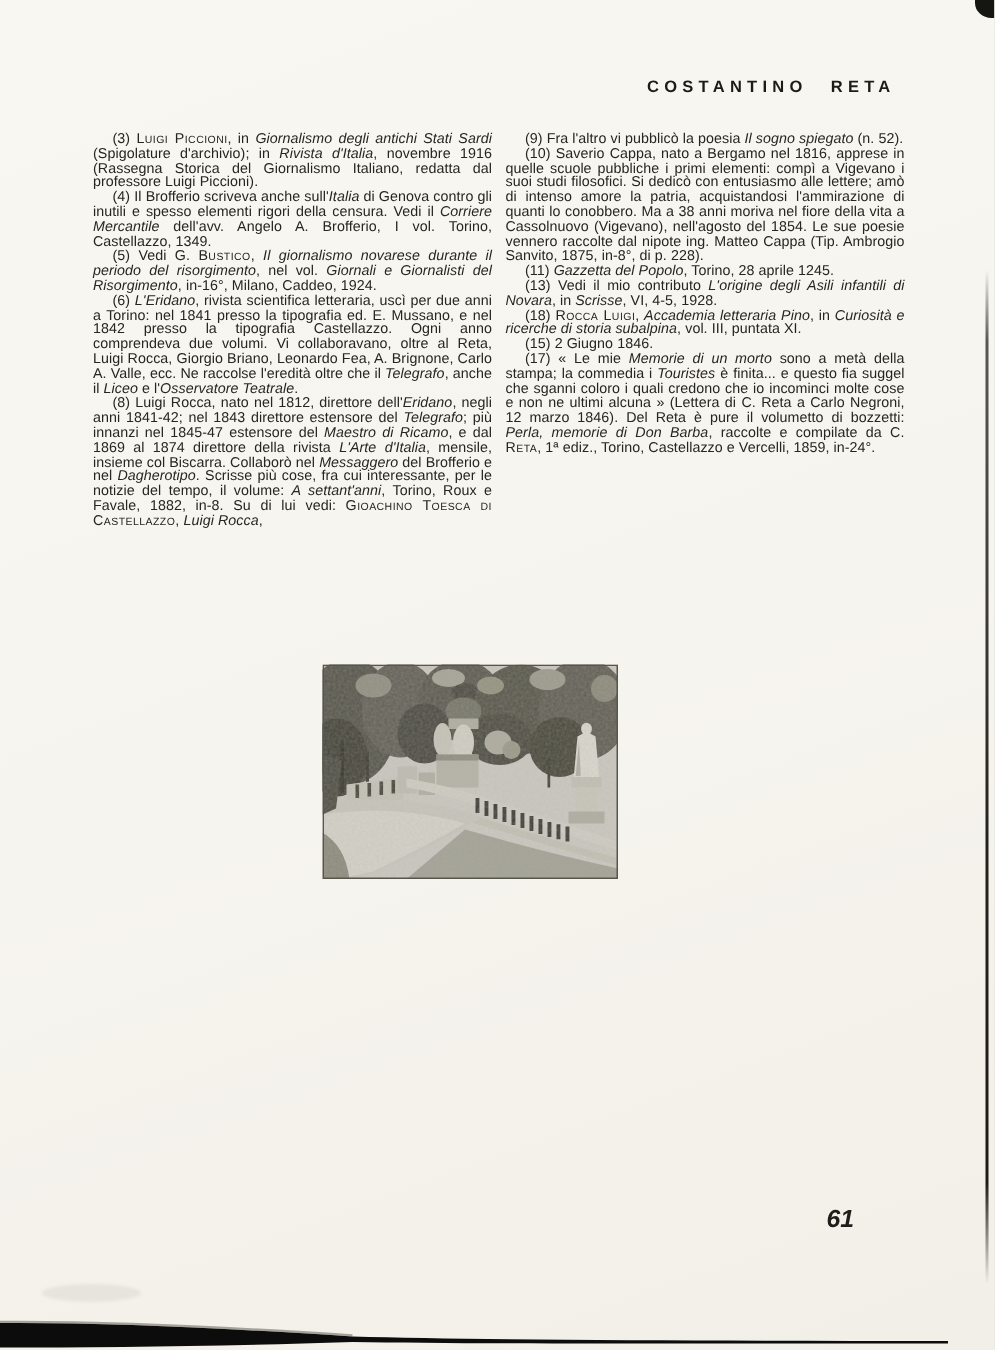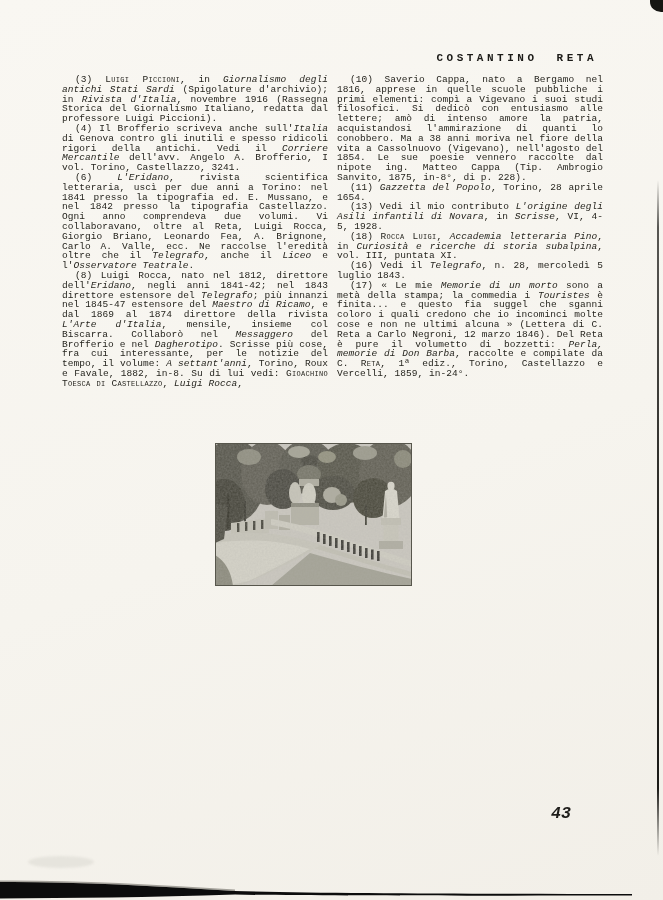--- a/index.html
+++ b/index.html
@@ -1,28 +1,28 @@
 <!DOCTYPE html>
 <html lang="it"><head>
 <meta charset="utf-8">
 <style>
   html,body{margin:0;padding:0;}
   body{width:663px;height:900px;overflow:hidden;background:#e9e7e1;}
   .page{
     position:relative;width:663px;height:900px;overflow:hidden;
     background:linear-gradient(160deg,#f9f7f2 0%,#f6f4ee 55%,#f2efe8 100%);
-    font-family:Liberation Mono, monospace;color:#232220;
+    font-family:Liberation Sans, sans-serif;color:#232220;
   }
   .running-header{
     position:absolute;top:52px;right:66px;
     font-size:11px;font-weight:bold;letter-spacing:3.5px;word-spacing:9px;
     color:#1c1b18;white-space:nowrap;
   }
   .columns{
-    position:absolute;left:62px;top:75px;width:541px;
+    position:absolute;left:62px;top:88px;width:541px;
     display:flex;gap:9px;
   }
   .col{
     width:266px;font-size:9.5px;line-height:9.8px;text-align:justify;
     letter-spacing:0.05px;color:#26251f;hyphens:auto;-webkit-hyphens:auto;
   }
   .fn{margin:0;text-indent:0;}
   .fn.ind{text-indent:13px;}
   .it{font-style:italic;}
   .sc{font-variant:small-caps;letter-spacing:0.3px;}
@@ -52,30 +52,32 @@
 </head>
 <body>
 
 <div class="page">
 
   <div class="running-header">COSTANTINO RETA</div>
 
   <div class="columns">
     <div class="col" lang="it">
         <p class="fn ind"><span>(3) </span><span class="sc">Luigi Piccioni</span><span>, in </span><span class="it">Giornalismo degli antichi Stati Sardi</span><span> (Spigolature d'archivio); in </span><span class="it">Rivista d'Italia</span><span>, novembre 1916 (Rassegna Storica del Giornalismo Italiano, redatta dal professore Luigi Piccioni).</span></p>
-        <p class="fn ind"><span>(4) Il Brofferio scriveva anche sull'</span><span class="it">Italia</span><span> di Genova contro gli inutili e spesso ridicoli rigori della antichi. Vedi il </span><span class="it">Corriere Mercantile</span><span> dell'avv. Angelo A. Brofferio, I vol. Torino, Castellazzo, 3241.</span></p>
+        <p class="fn ind"><span>(4) Il Brofferio scriveva anche sull'</span><span class="it">Italia</span><span> di Genova contro gli inutili e spesso elementi rigori della censura. Vedi il </span><span class="it">Corriere Mercantile</span><span> dell'avv. Angelo A. Brofferio, I vol. Torino, Castellazzo, 1349.</span></p>
+        <p class="fn ind"><span>(5) Vedi G. </span><span class="sc">Bustico</span><span>, </span><span class="it">Il giornalismo novarese durante il periodo del risorgimento</span><span>, nel vol. </span><span class="it">Giornali e Giornalisti del Risorgimento</span><span>, in-16°, Milano, Caddeo, 1924.</span></p>
         <p class="fn ind"><span>(6) </span><span class="it">L'Eridano</span><span>, rivista scientifica letteraria, uscì per due anni a Torino: nel 1841 presso la tipografia ed. E. Mussano, e nel 1842 presso la tipografia Castellazzo. Ogni anno comprendeva due volumi. Vi collaboravano, oltre al Reta, Luigi Rocca, Giorgio Briano, Leonardo Fea, A. Brignone, Carlo A. Valle, ecc. Ne raccolse l'eredità oltre che il </span><span class="it">Telegrafo</span><span>, anche il </span><span class="it">Liceo</span><span> e l'</span><span class="it">Osservatore Teatrale</span><span>.</span></p>
         <p class="fn ind"><span>(8) Luigi Rocca, nato nel 1812, direttore dell'</span><span class="it">Eridano</span><span>, negli anni 1841-42; nel 1843 direttore estensore del </span><span class="it">Telegrafo</span><span>; più innanzi nel 1845-47 estensore del </span><span class="it">Maestro di Ricamo</span><span>, e dal 1869 al 1874 direttore della rivista </span><span class="it">L'Arte d'Italia</span><span>, mensile, insieme col Biscarra. Collaborò nel </span><span class="it">Messaggero</span><span> del Brofferio e nel </span><span class="it">Dagherotipo</span><span>. Scrisse più cose, fra cui interessante, per le notizie del tempo, il volume: </span><span class="it">A settant'anni</span><span>, Torino, Roux e Favale, 1882, in-8. Su di lui vedi: </span><span class="sc">Gioachino Toesca di Castellazzo</span><span>, </span><span class="it">Luigi Rocca</span><span>,</span></p>
       </div>
     <div class="col" lang="it">
+        <p class="fn ind"><span>(9) Fra l'altro vi pubblicò la poesia </span><span class="it">Il sogno spiegato</span><span> (n. 52).</span></p>
         <p class="fn ind"><span>(10) Saverio Cappa, nato a Bergamo nel 1816, apprese in quelle scuole pubbliche i primi elementi: compì a Vigevano i suoi studi filosofici. Si dedicò con entusiasmo alle lettere; amò di intenso amore la patria, acquistandosi l'ammirazione di quanti lo conobbero. Ma a 38 anni moriva nel fiore della vita a Cassolnuovo (Vigevano), nell'agosto del 1854. Le sue poesie vennero raccolte dal nipote ing. Matteo Cappa (Tip. Ambrogio Sanvito, 1875, in-8°, di p. 228).</span></p>
-        <p class="fn ind"><span>(11) </span><span class="it">Gazzetta del Popolo</span><span>, Torino, 28 aprile 1654.</span></p>
+        <p class="fn ind"><span>(11) </span><span class="it">Gazzetta del Popolo</span><span>, Torino, 28 aprile 1245.</span></p>
         <p class="fn ind"><span>(13) Vedi il mio contributo </span><span class="it">L'origine degli Asili infantili di Novara</span><span>, in </span><span class="it">Scrisse</span><span>, VI, 4-5, 1928.</span></p>
         <p class="fn ind"><span>(18) </span><span class="sc">Rocca Luigi</span><span>, </span><span class="it">Accademia letteraria Pino</span><span>, in </span><span class="it">Curiosità e ricerche di storia subalpina</span><span>, vol. III, puntata XI.</span></p>
-        <p class="fn ind"><span>(16) Vedi il </span><span class="it">Telegrafo</span><span>, n. 28, mercoledì 5 luglio 1843.</span></p>
+        <p class="fn ind"><span>(15) 2 Giugno 1846.</span></p>
         <p class="fn ind"><span>(17) « Le mie </span><span class="it">Memorie di un morto</span><span> sono a metà della stampa; la commedia i </span><span class="it">Touristes</span><span> è finita... e questo fia suggel che sganni coloro i quali credono che io incominci molte cose e non ne ultimi alcuna » (Lettera di C. Reta a Carlo Negroni, 12 marzo 1846). Del Reta è pure il volumetto di bozzetti: </span><span class="it">Perla, memorie di Don Barba</span><span>, raccolte e compilate da C. </span><span class="sc">Reta</span><span>, 1ª ediz., Torino, Castellazzo e Vercelli, 1859, in-24°.</span></p>
       </div>
   </div>
 
   <svg class="photo" viewBox="0 0 197 143" xmlns="http://www.w3.org/2000/svg">
     <defs>
       <filter id="grain" x="0" y="0" width="100%" height="100%">
         <feTurbulence type="fractalNoise" baseFrequency="0.55" numOctaves="2"></feTurbulence>
         <feColorMatrix type="matrix" values="0 0 0 0 0.45  0 0 0 0 0.44  0 0 0 0 0.41  0 0 0 0.35 0"></feColorMatrix>
       </filter>
@@ -155,21 +157,21 @@
       <path d="M0 100 C 35 95 66 98 95 106 C 74 118 54 128 34 138 L10 143 L0 143 Z" fill="#d6d4c9"></path>
       <path d="M95 110 C 130 120 165 129 197 136 L197 143 L56 143 Z" fill="#a3a295"></path>
       <path d="M0 60 L13 64 L9 96 L0 100 Z" fill="#4c4b41"></path>
       <path d="M0 112 C 10 118 16 128 18 143 L0 143 Z" fill="#8b8a7c"></path>
     </g>
 
     <rect width="197" height="143" filter="url(#grain)"></rect>
     <rect x="0.5" y="0.5" width="196" height="142" fill="none" stroke="#57564c" stroke-width="1"></rect>
   </svg>
 
-  <div class="pagenum">43</div>
+  <div class="pagenum">61</div>
 
   <div class="smudge"></div>
 
   <svg class="bottom-shadow" viewBox="0 0 663 30" preserveAspectRatio="none" xmlns="http://www.w3.org/2000/svg">
     <path d="M0 12 C 70 11.5 150 15.5 235 21 C 320 23.5 470 23.8 632 24 L632 25.6 C 470 25.8 320 26 235 24.6 C 150 27.6 70 28.2 0 28.4 Z" fill="#0c0c0c"></path>
     <path d="M0 10.5 C 70 10 150 14 235 19.5 L235 21 C 150 15.5 70 11.5 0 12 Z" fill="#56544c" opacity="0.5"></path>
   </svg>
 
   <div class="edge-line"></div>
   <div class="corner-mark"></div>

